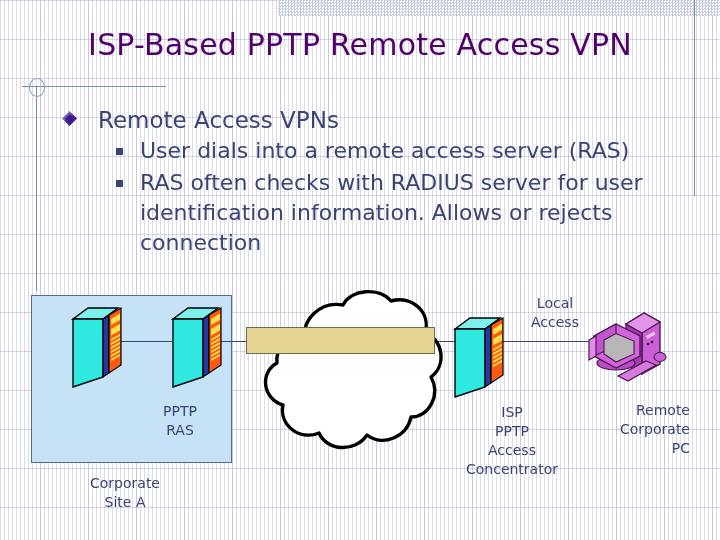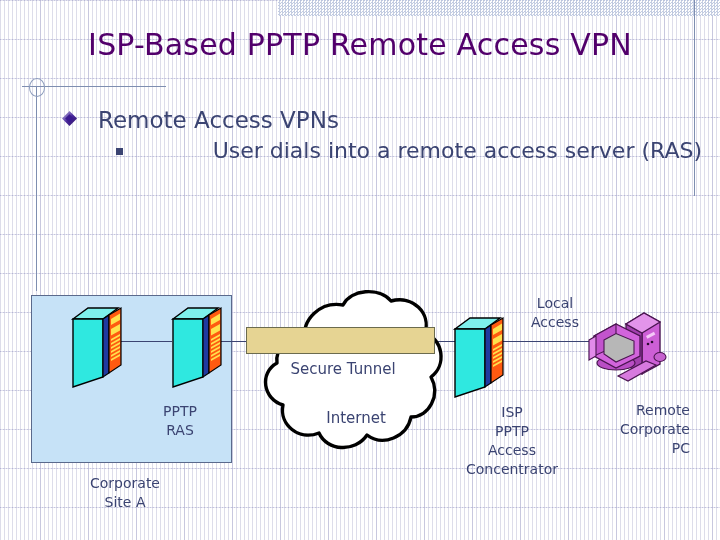--- a/index.html
+++ b/index.html
@@ -72,21 +72,21 @@
     color:#3b4472;font-size:23px;line-height:28px;
   }
   .l1 .dia{
     position:absolute;left:0;top:6px;width:15px;height:15px;
   }
   .l1 .txt{position:absolute;left:36px;top:8px;}
   .l2wrap{
     position:absolute;left:112px;top:136px;width:590px;
     color:#3b4472;font-size:22px;line-height:30px;
   }
-  .l2{position:relative;padding-left:13px;margin-bottom:2px;text-align:right;}
+  .l2{position:relative;padding-left:28px;margin-bottom:2px;}
   .l2 .sq{
     position:absolute;left:4px;top:12px;width:7px;height:7px;background:#3b4472;
   }
   
   .bluebox{
     position:absolute;left:31px;top:295px;width:199px;height:166px;
     background:#c6e2f7;border:1px solid #5a6a8c;
   }
   .svr{position:absolute;width:53px;height:85px;}
   .label{
@@ -131,20 +131,24 @@
         <polygon points="7.5,3.2 11.8,7.5 7.5,11.8 3.2,7.5" fill="#3a1a8f"></polygon>
       </svg>
     </span>
     <span class="txt">Remote Access VPNs</span>
   </div>
 
   <div class="l2wrap">
     <div class="l2">
       <span class="sq"></span>
       <span>User dials into a remote access server (RAS)</span>
+    </div>
+    <div class="l2">
+      <span class="sq"></span>
+      <span>RAS often checks with RADIUS server for user identification information. Allows or rejects connection</span>
     </div>
   </div>
 
   <div class="bluebox"></div>
 
   <div class="connline" style="left:106px;top:341px;width:66px;"></div>
 
   <div class="connline" style="left:206px;top:341px;width:44px;"></div>
 
   <div class="connline" style="left:430px;top:341px;width:32px;"></div>
@@ -208,23 +212,21 @@
     <svg width="220" height="215" viewBox="0 0 220 215">
       <path d="M62,58 C58,36 78,18 100,22 C108,6 136,4 148,18
                C170,12 188,30 182,50 C200,56 204,82 188,94
                C198,112 186,134 168,134 C164,154 140,164 124,152
                C112,170 84,168 76,150 C56,158 36,142 40,122
                C20,116 16,90 34,80 C32,66 44,56 62,58 Z" fill="#ffffff" stroke="#000000" stroke-width="3.4" stroke-linejoin="round"></path>
     </svg>
   </div>
 
   <div class="tunnel"></div>
-  <div class="label" style="left:268px;top:360px;width:150px;font-size:15px;">Secure Tunnel</div>
-
-  <div class="label" style="left:300px;top:409px;width:112px;font-size:15px;">Internet</div>
+
 
   <div class="svr" style="left:452px;top:315px;">
     <svg width="53" height="85" viewBox="0 0 53 85">
       <polygon points="3,14 18,3 48,3 33,14" fill="#7ef0ec" stroke="#000" stroke-width="1.4"></polygon>
       <polygon points="3,14 33,14 33,72 3,82" fill="#2fe8e0" stroke="#000" stroke-width="1.4"></polygon>
       <polygon points="33,14 39,10 39,68 33,72" fill="#1f3aa0" stroke="#000" stroke-width="1.2"></polygon>
       <polygon points="39,10 51,3 51,60 39,68" fill="#ff5a10" stroke="#000" stroke-width="1.2"></polygon>
       <polygon points="41,14 50,8.5 50,15 41,20" fill="#ffe14d"></polygon>
       <polygon points="41,24 50,19 50,25.5 41,30.5" fill="#ffe14d"></polygon>
       <g fill="#ffe14d">

